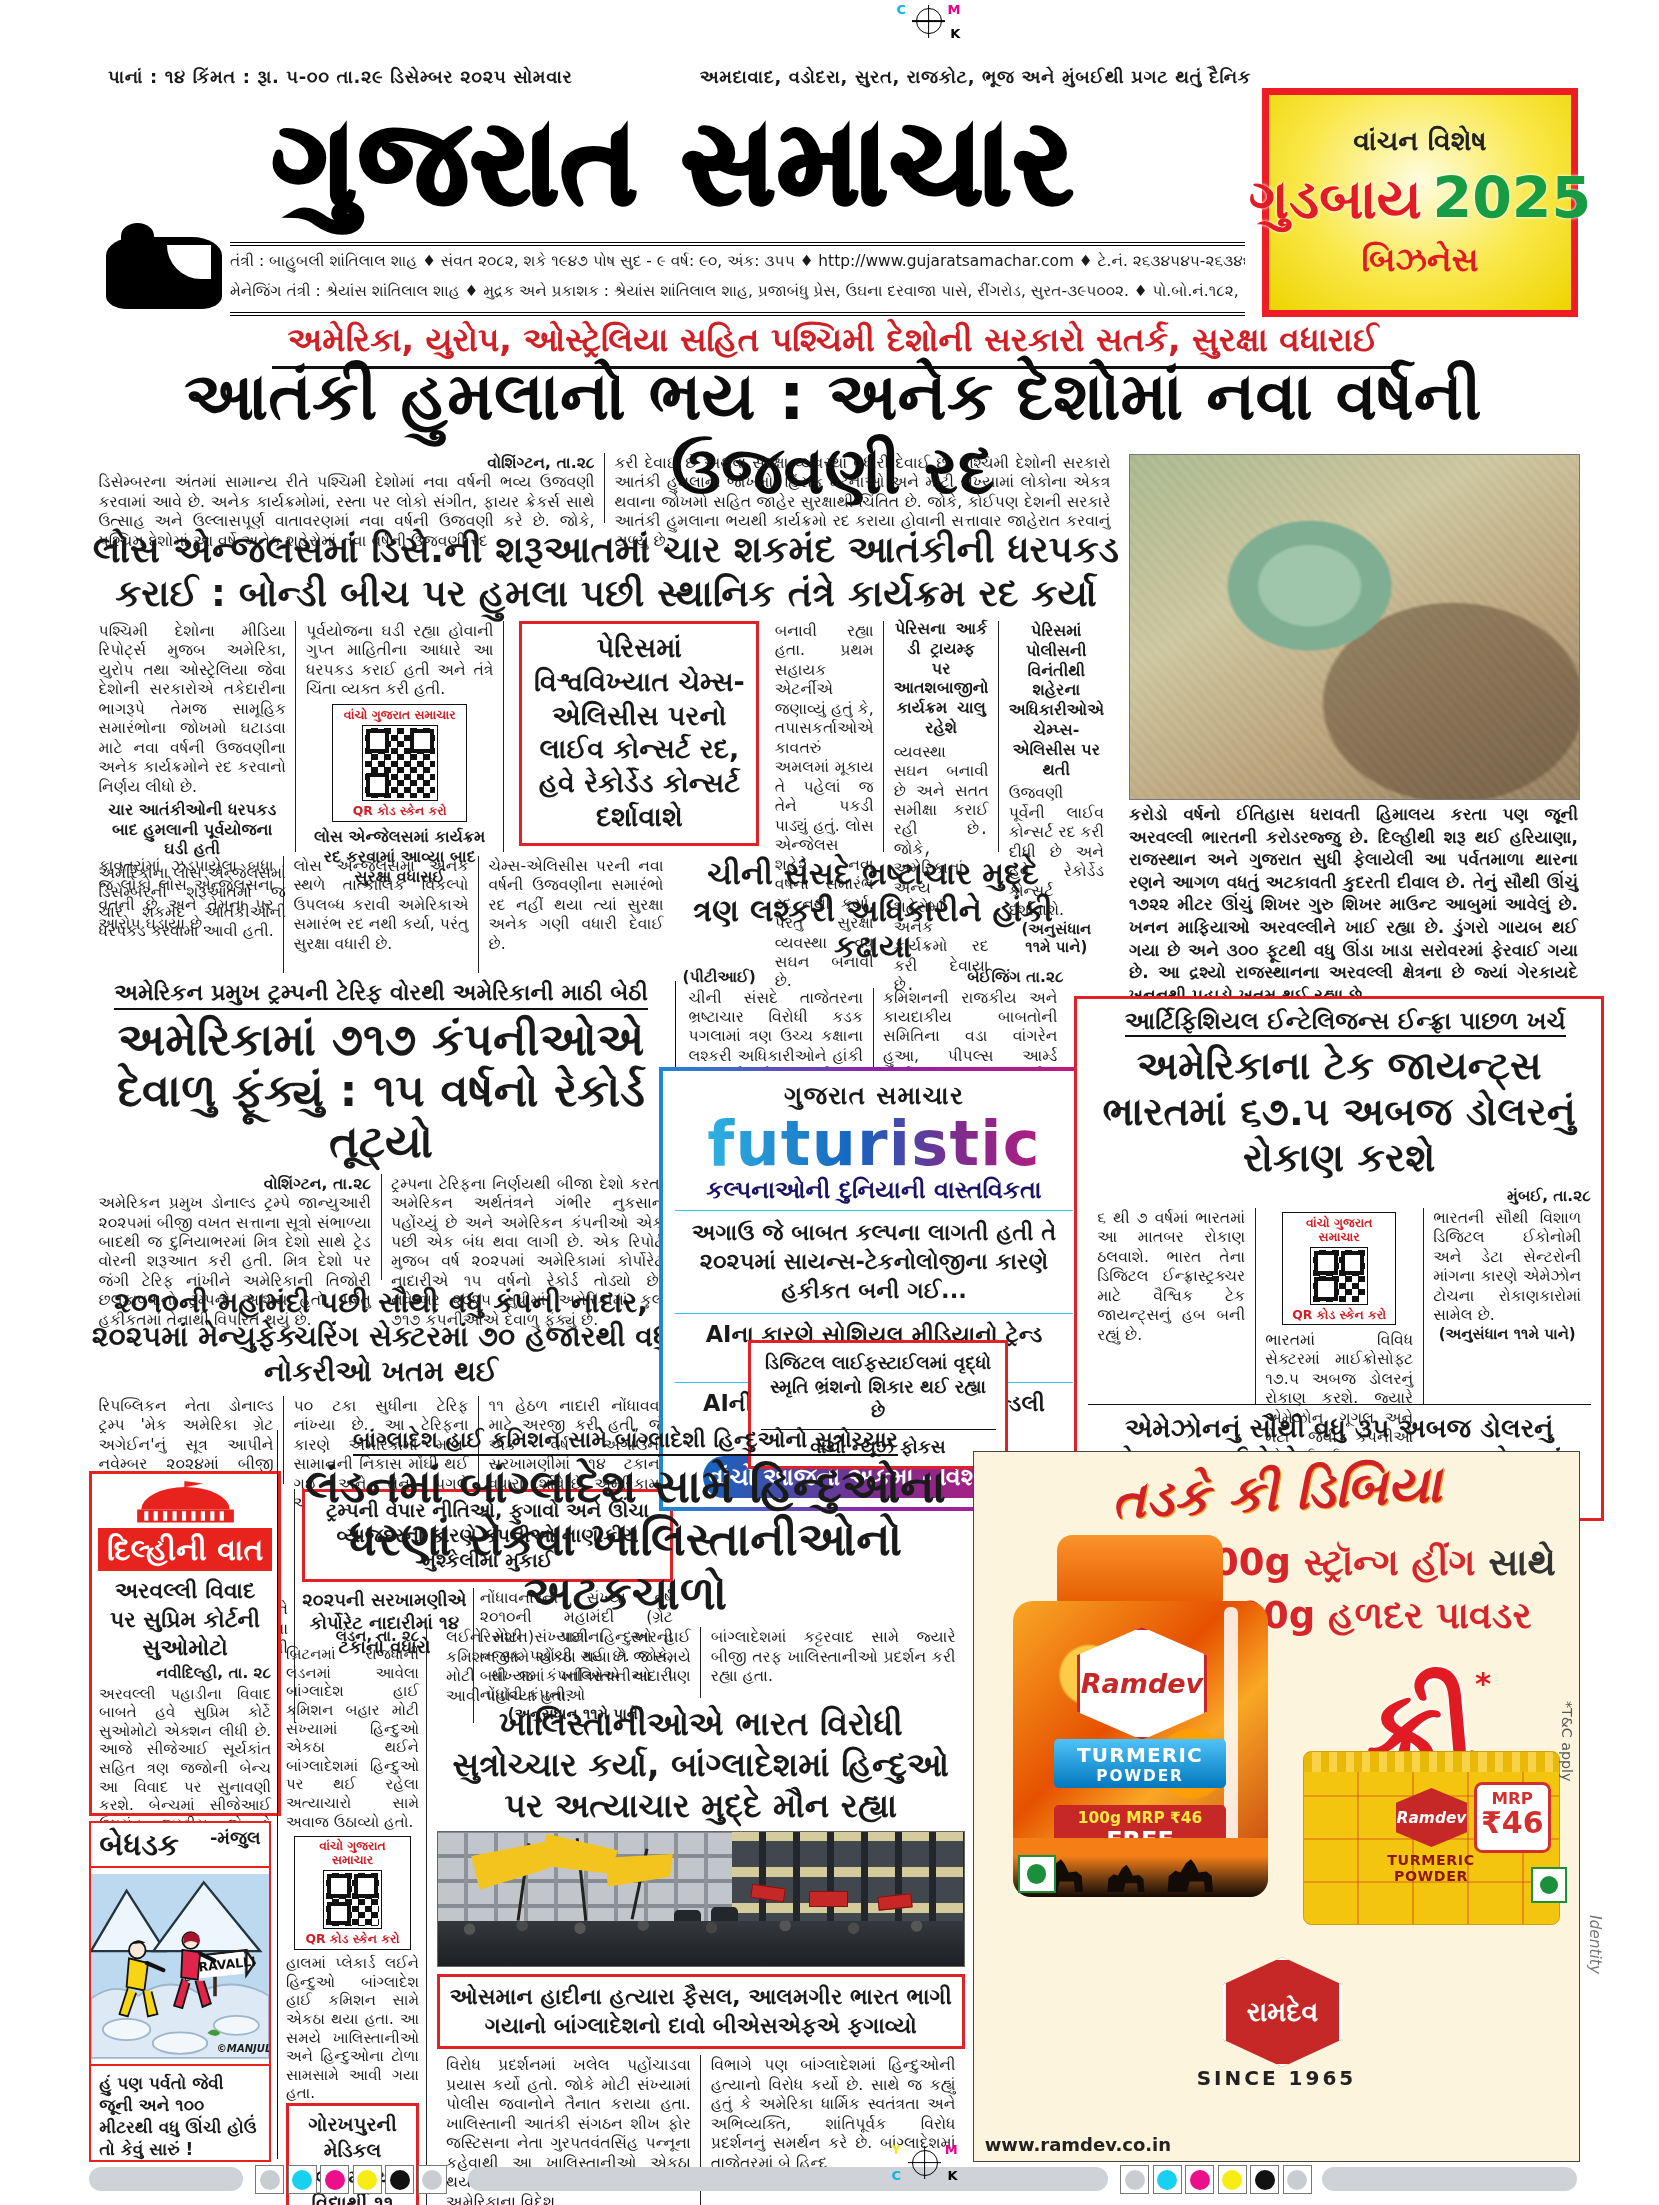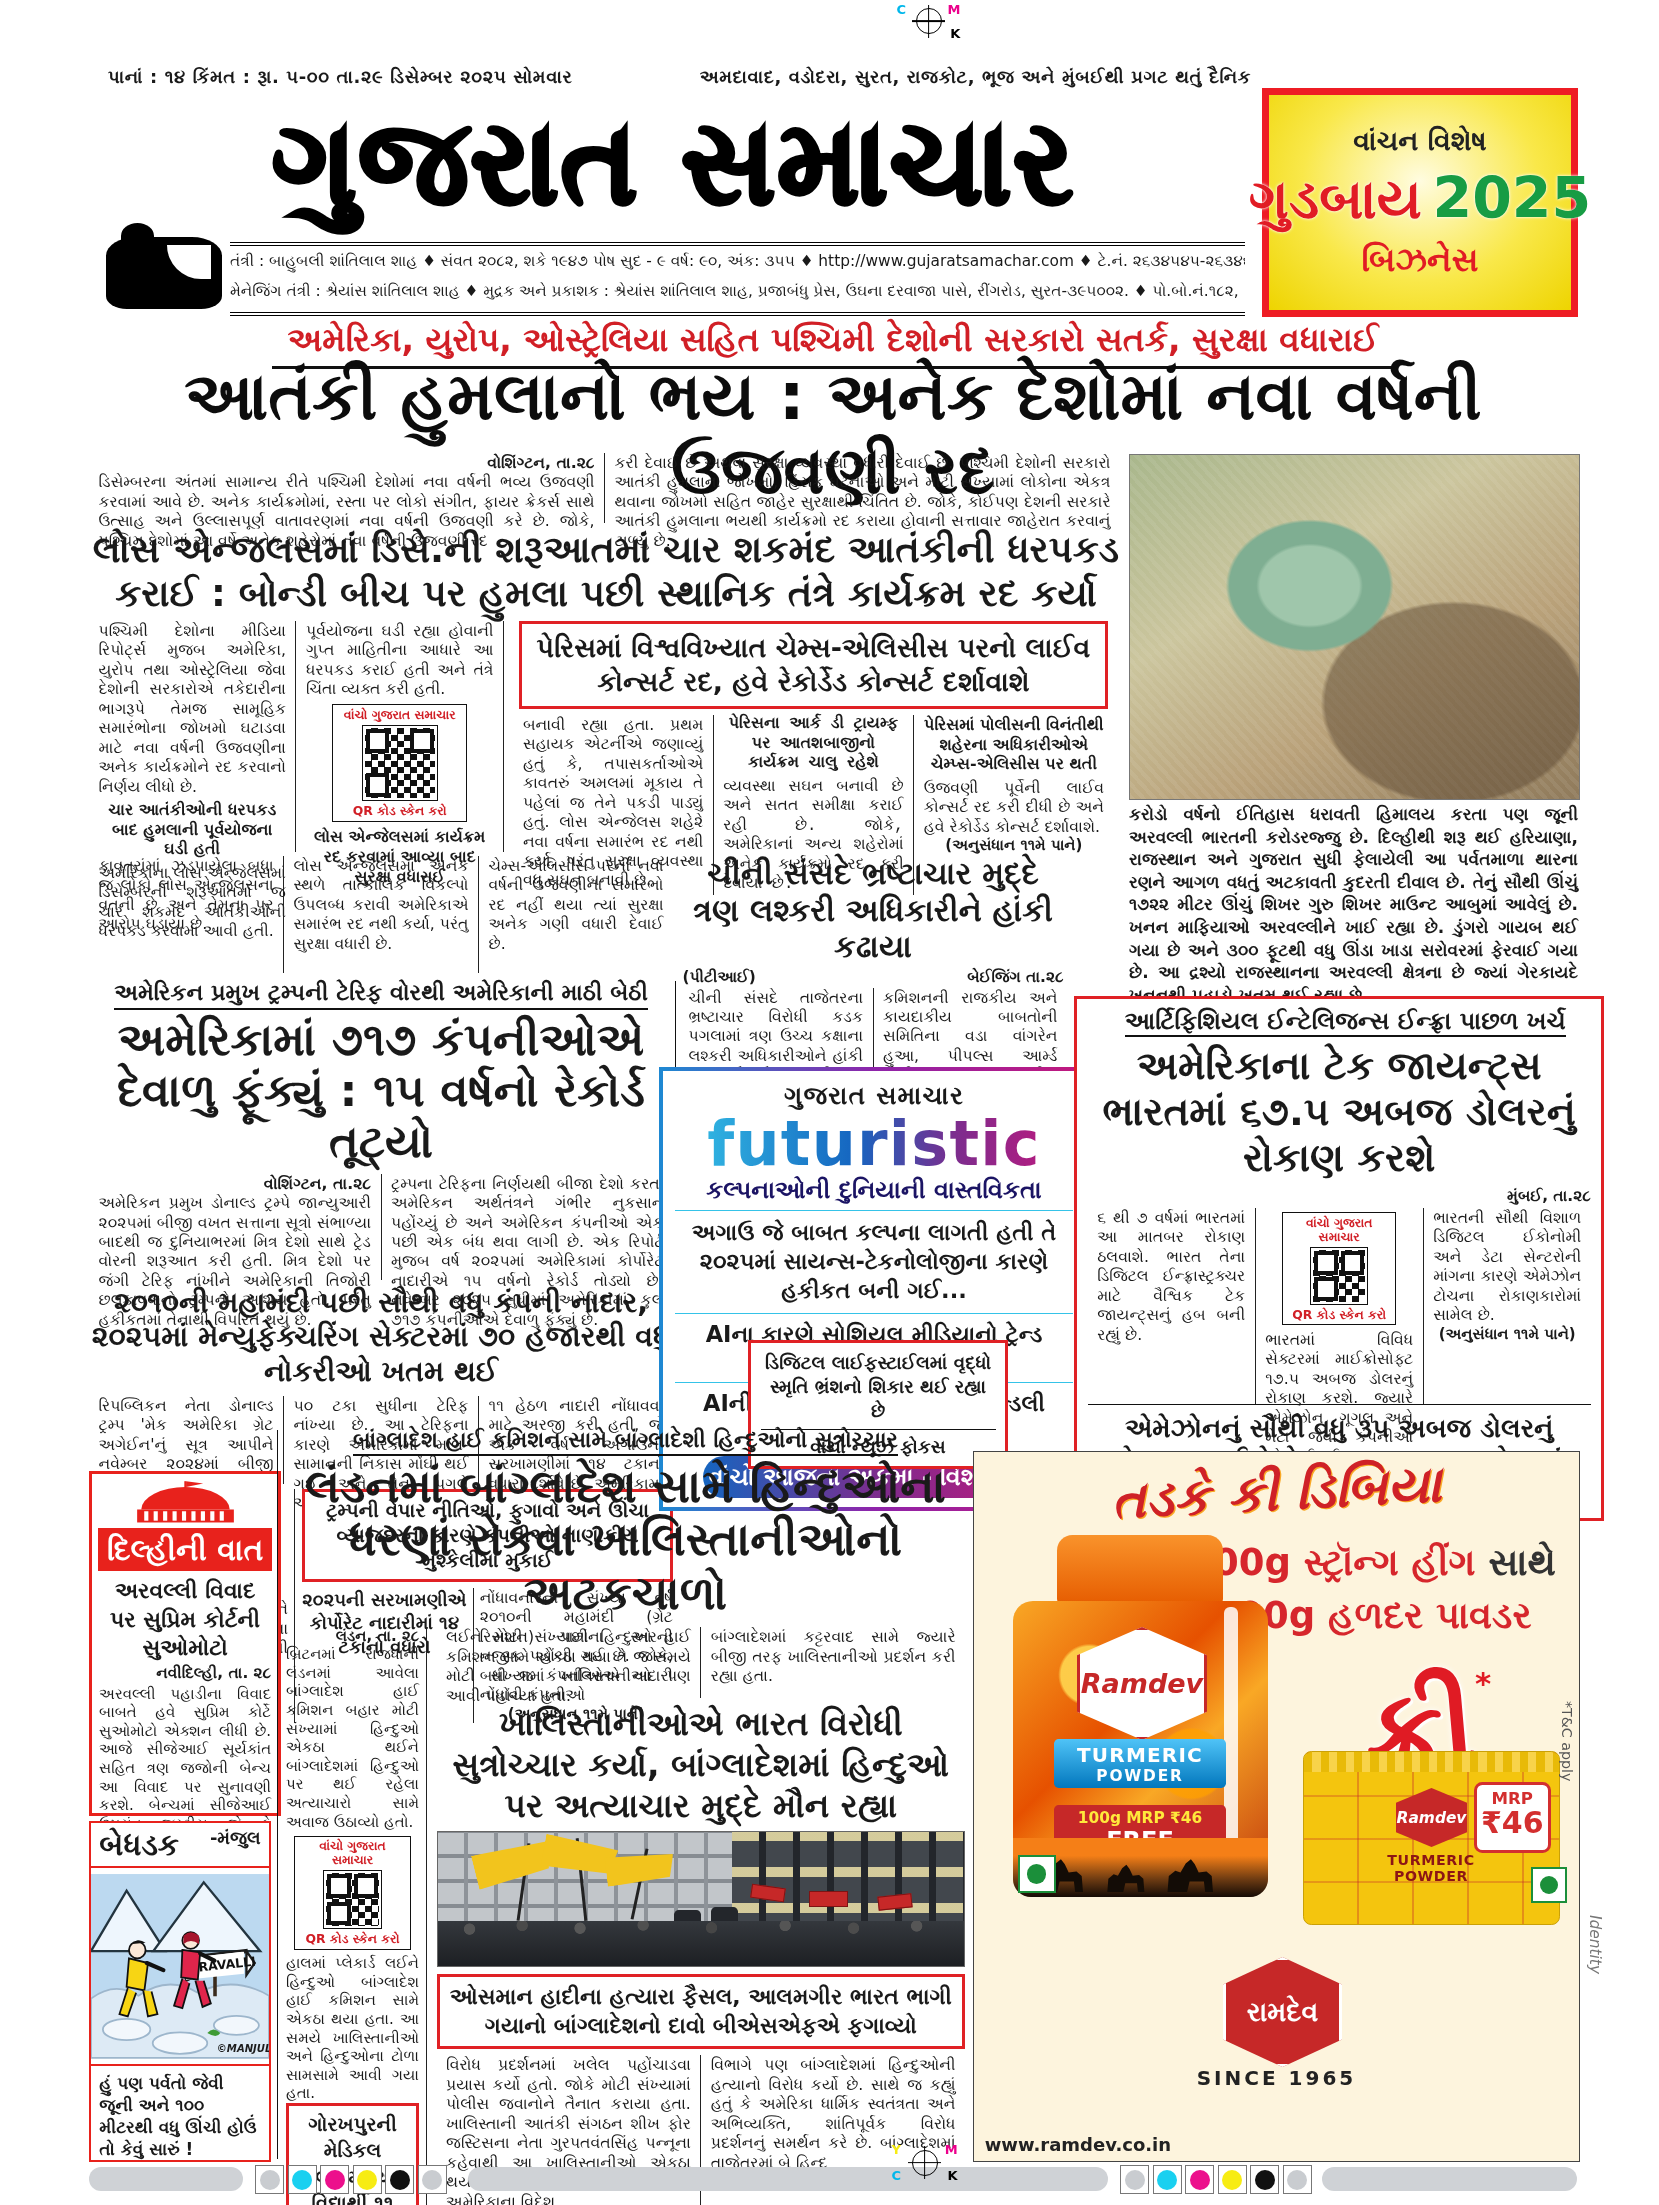--- a/index.html
+++ b/index.html
@@ -195,21 +195,21 @@
         <div class="qr-t">વાંચો ગુજરાત સમાચાર</div>
         <div class="qr">
             <i class="e1"></i>
             <i class="e2"></i>
             <i class="e3"></i>
           </div>
         <div class="qr-t">QR કોડ સ્કેન કરો</div>
       </div>
       <div class="subh" style="font-size:16px;">લોસ એન્જેલસમાં કાર્યક્રમ રદ કરવામાં આવ્યા બાદ સુરક્ષા વધારાઈ</div>
     </div>
-    <div style="width:637px;display:flex;flex-direction:column;">
+    <div style="width:637px;display:flex;">
       <div class="redbox subh" style="margin:0 6px 6px;padding:7.1px 10.7px;font-size:27px;line-height:1.25;">પેરિસમાં વિશ્વવિખ્યાત ચેમ્સ-એલિસીસ પરનો લાઈવ કોન્સર્ટ રદ, હવે રેકોર્ડેડ કોન્સર્ટ દર્શાવાશે</div>
       <div class="cols" style="flex:1;">
         <div class="bodytxt j" style="width:33.3%;">
           <span>બનાવી રહ્યા હતા. પ્રથમ સહાયક એટર્નીએ જણાવ્યું હતું કે, તપાસકર્તાઓએ કાવતરું અમલમાં મૂકાય તે પહેલાં જ તેને પકડી પાડ્યું હતું.</span>
           <span>લોસ એન્જેલસ શહે૨ે નવા વર્ષના સમારંભ રદ નથી કર્યા, પરંતુ સુરક્ષા વ્યવસ્થા વધુ સઘન બનાવી છે.</span>
         </div>
         <div class="bodytxt j" style="width:33.3%;font-family:Liberation Mono, monospace;">
           <div class="subh" style="font-size:16px;margin-bottom:3.6px;">પેરિસના આર્ક ડી ટ્રાયમ્ફ પર આતશબાજીનો કાર્યક્રમ ચાલુ રહેશે</div>
           <span>વ્યવસ્થા સઘન બનાવી છે અને સતત સમીક્ષા કરાઈ રહી છે. જોકે, અમેરિકાનાં અન્ય શહેરોમાં અનેક કાર્યક્રમો રદ કરી દેવાયા છે.</span>
         </div>

